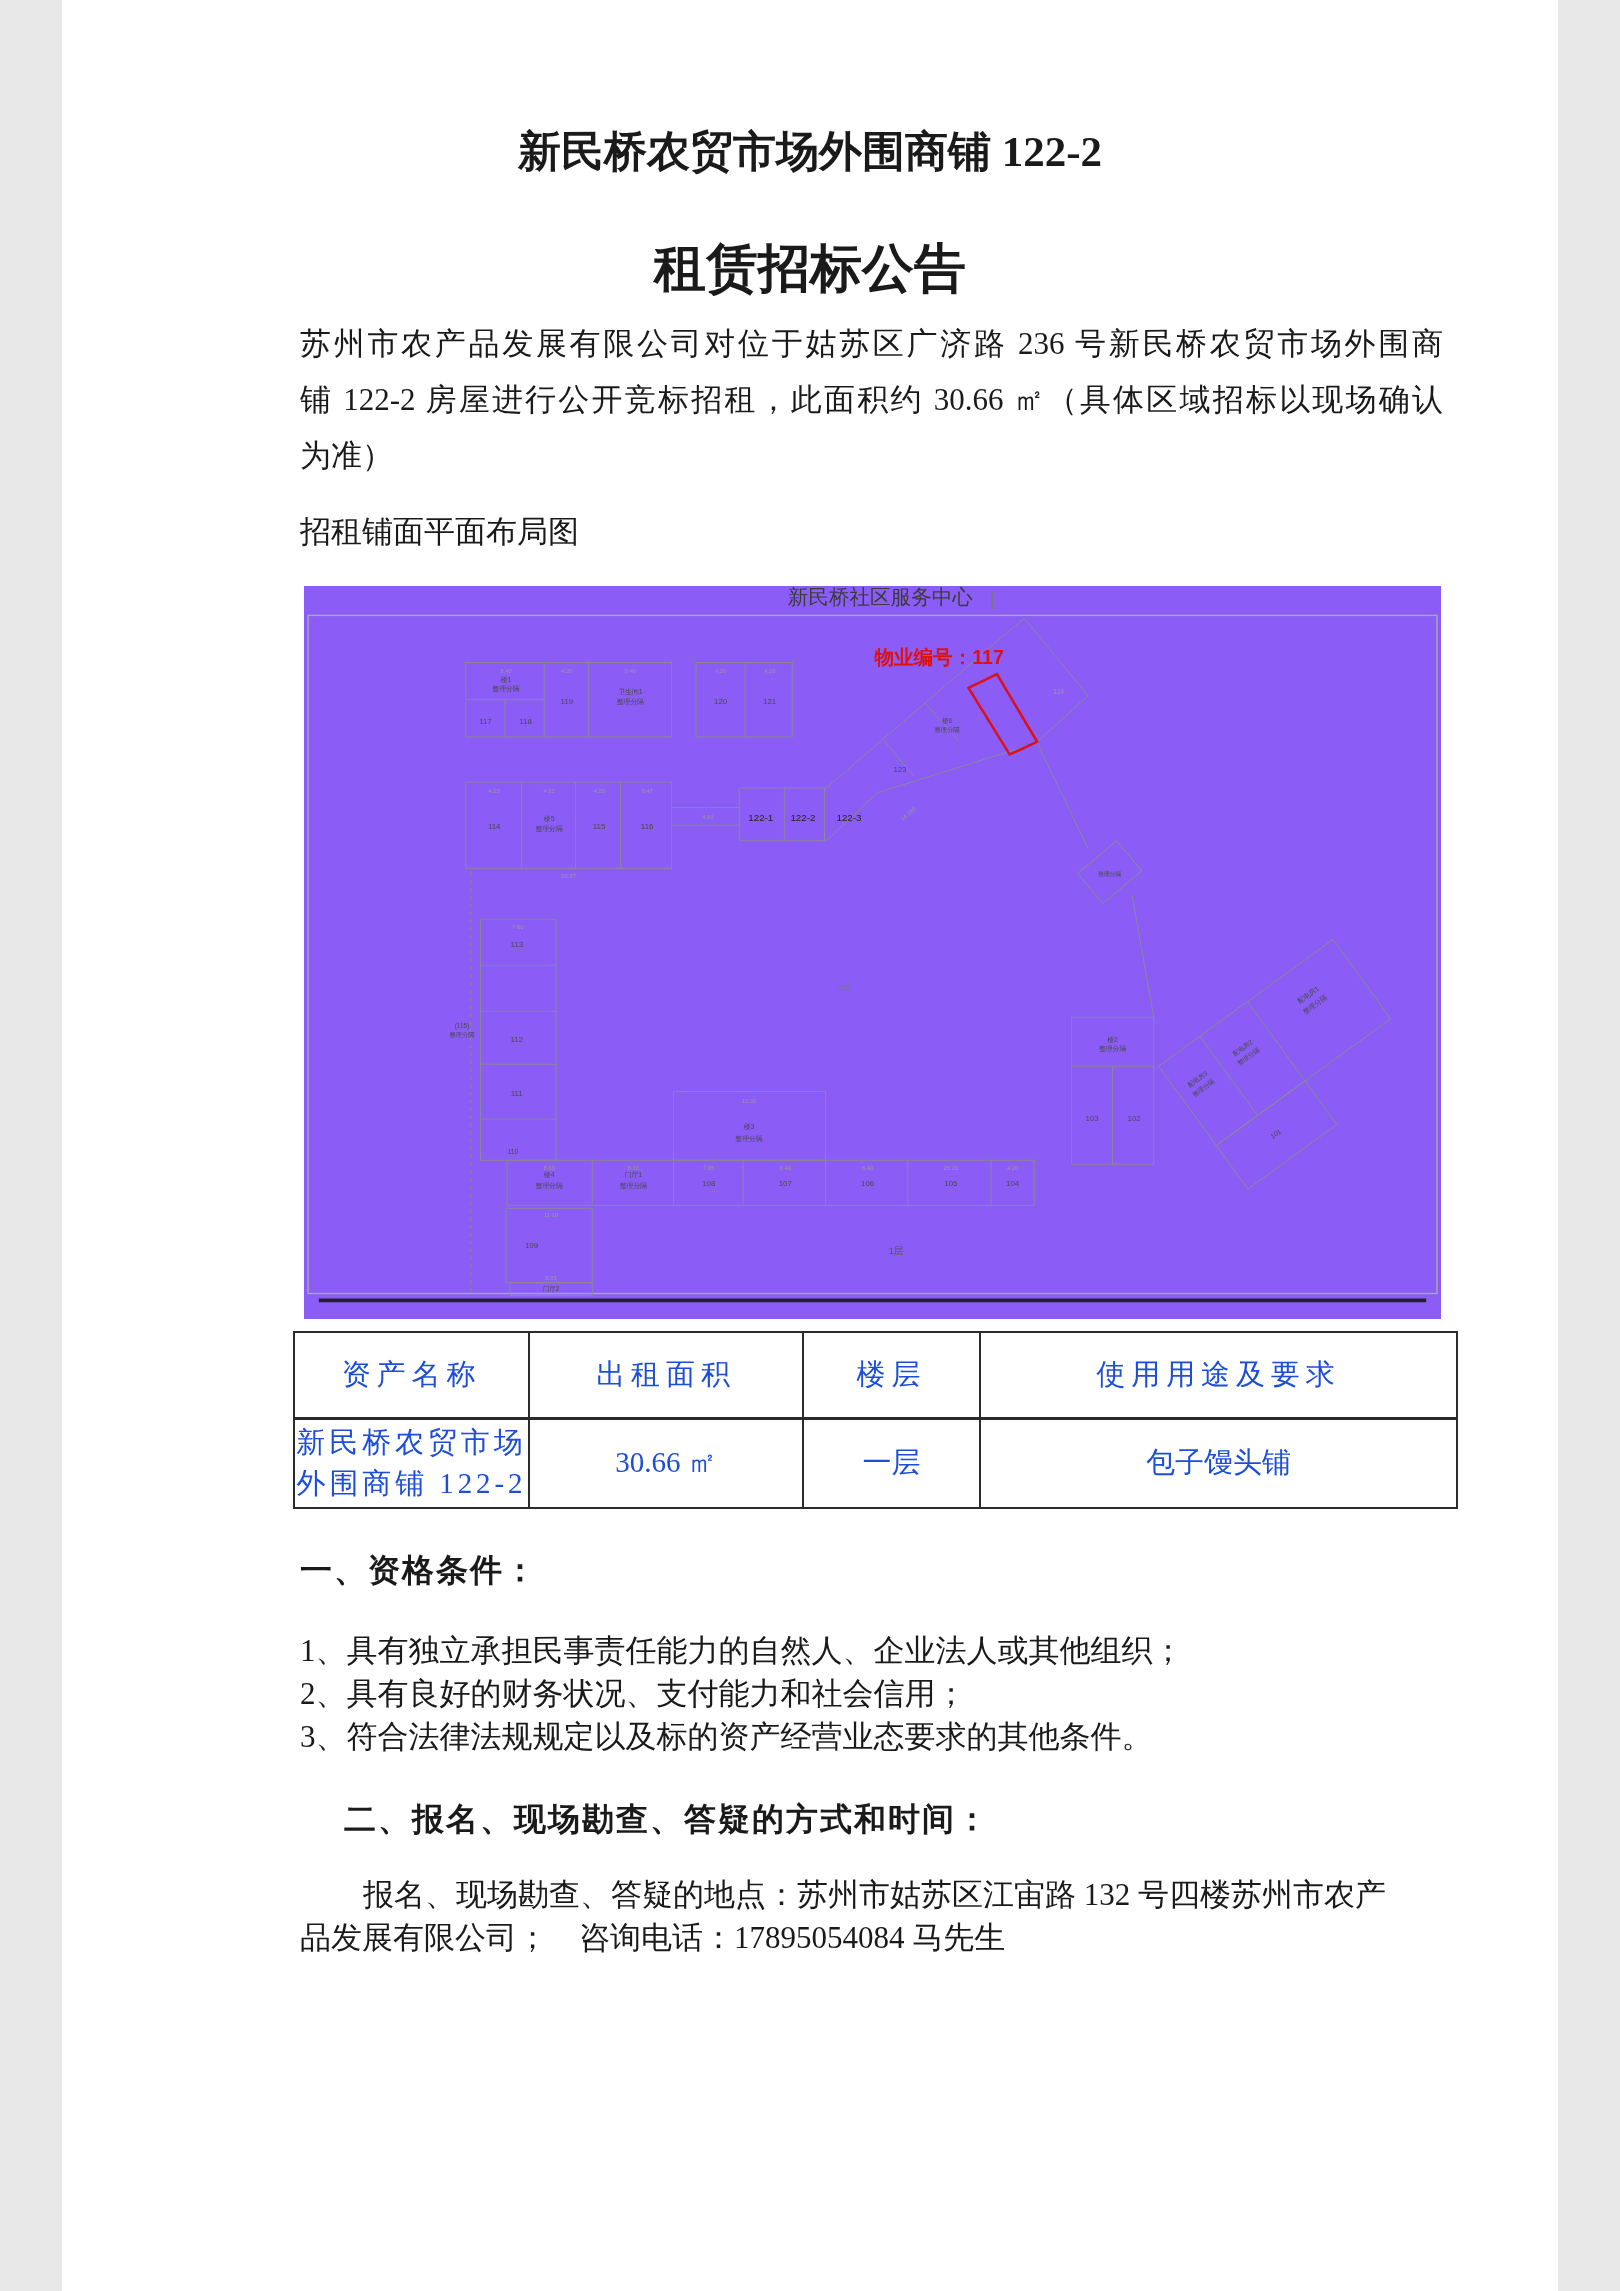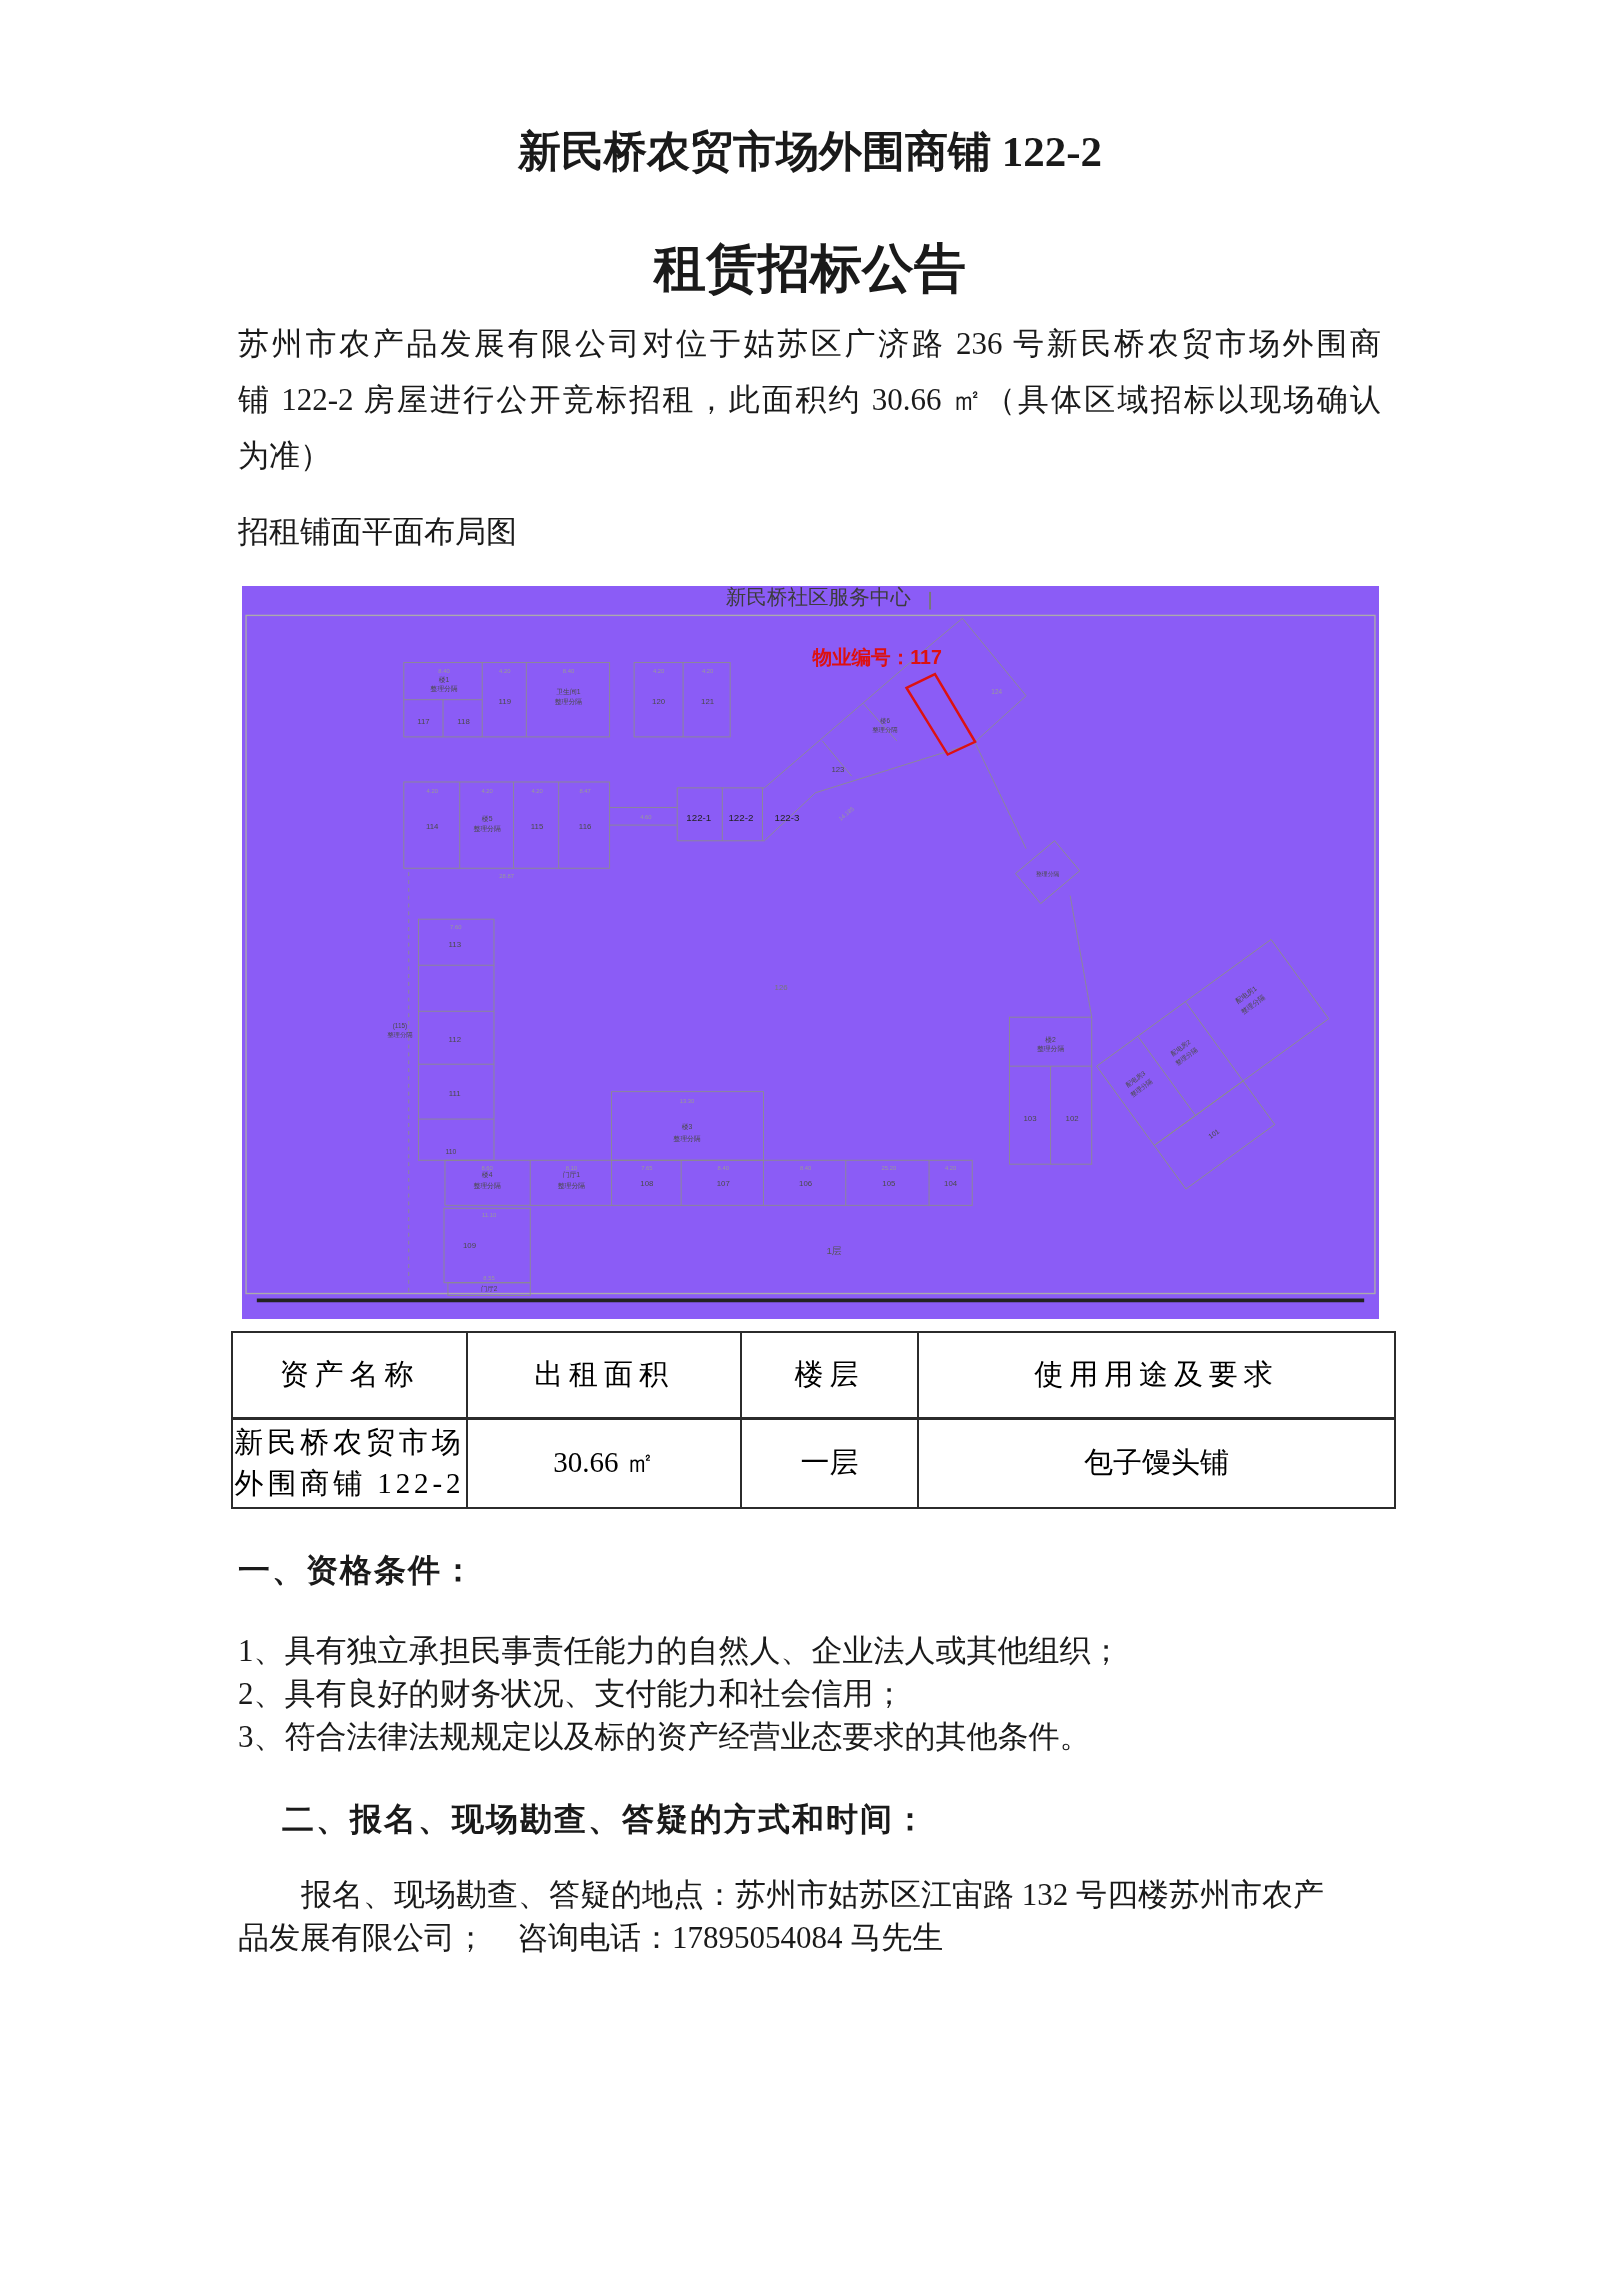--- a/index.html
+++ b/index.html
@@ -1,31 +1,31 @@
 <!DOCTYPE html>
 <html><head>
 <meta charset="utf-8">
 <style>
   html,body{margin:0;padding:0;background:#e8e8e8;}
   .page{
-    position:relative;width:1620px;height:2292px;margin:0 auto;background:#ffffff;
+    position:relative;width:1496px;height:2292px;margin:0 auto;background:#ffffff;
     font-family:"Liberation Serif","DejaVu Serif",serif;color:#1a1a1a;overflow:hidden;
   }
   .doc-title{position:absolute;left:0;right:0;top:125px;height:53px;line-height:53px;
     text-align:center;font-size:43px;font-weight:bold;}
   .doc-subtitle{position:absolute;left:0;right:0;top:243px;height:51px;line-height:51px;
     text-align:center;font-size:52px;font-weight:bold;}
   .intro{position:absolute;left:238px;top:316px;width:1143px;font-size:31px;}
   .intro .ln{height:56px;line-height:56px;white-space:nowrap;}
   .intro .j{text-align:justify;text-align-last:justify;white-space:normal;height:56px;overflow:hidden;}
   .plan-caption{position:absolute;left:238px;top:504px;height:56px;line-height:56px;font-size:31px;}
   .plan-wrap{position:absolute;left:242px;top:586px;width:1137px;height:733px;background:#8b5cf6;}
   .plan-wrap svg{display:block;}
   table.spec{position:absolute;left:231px;top:1331px;border-collapse:collapse;table-layout:fixed;
-    font-size:29px;color:#000000;}
+    font-size:29px;color:#1d4ed8;}
   table.spec td,table.spec th{border:2px solid #2b2b2b;text-align:center;vertical-align:middle;
     font-weight:normal;padding:0;overflow:hidden;}
   table.spec tr.hdr{height:86px;}
   table.spec tr.hdr th{border-bottom:3.9px solid #2b2b2b;letter-spacing:5.9px;}
   table.spec tr.data{height:90px;border-radius:20px;}
   .cell-2line{line-height:41px;letter-spacing:3.9px;}
   .sec-heading{position:absolute;left:238px;height:39px;line-height:39px;
     font-family:"Liberation Sans","DejaVu Sans",sans-serif;font-weight:bold;font-size:32px;letter-spacing:2px;}
   .sec1-heading{top:1551px;}
   .sec2-heading{top:1800px;margin-left:44px;}

